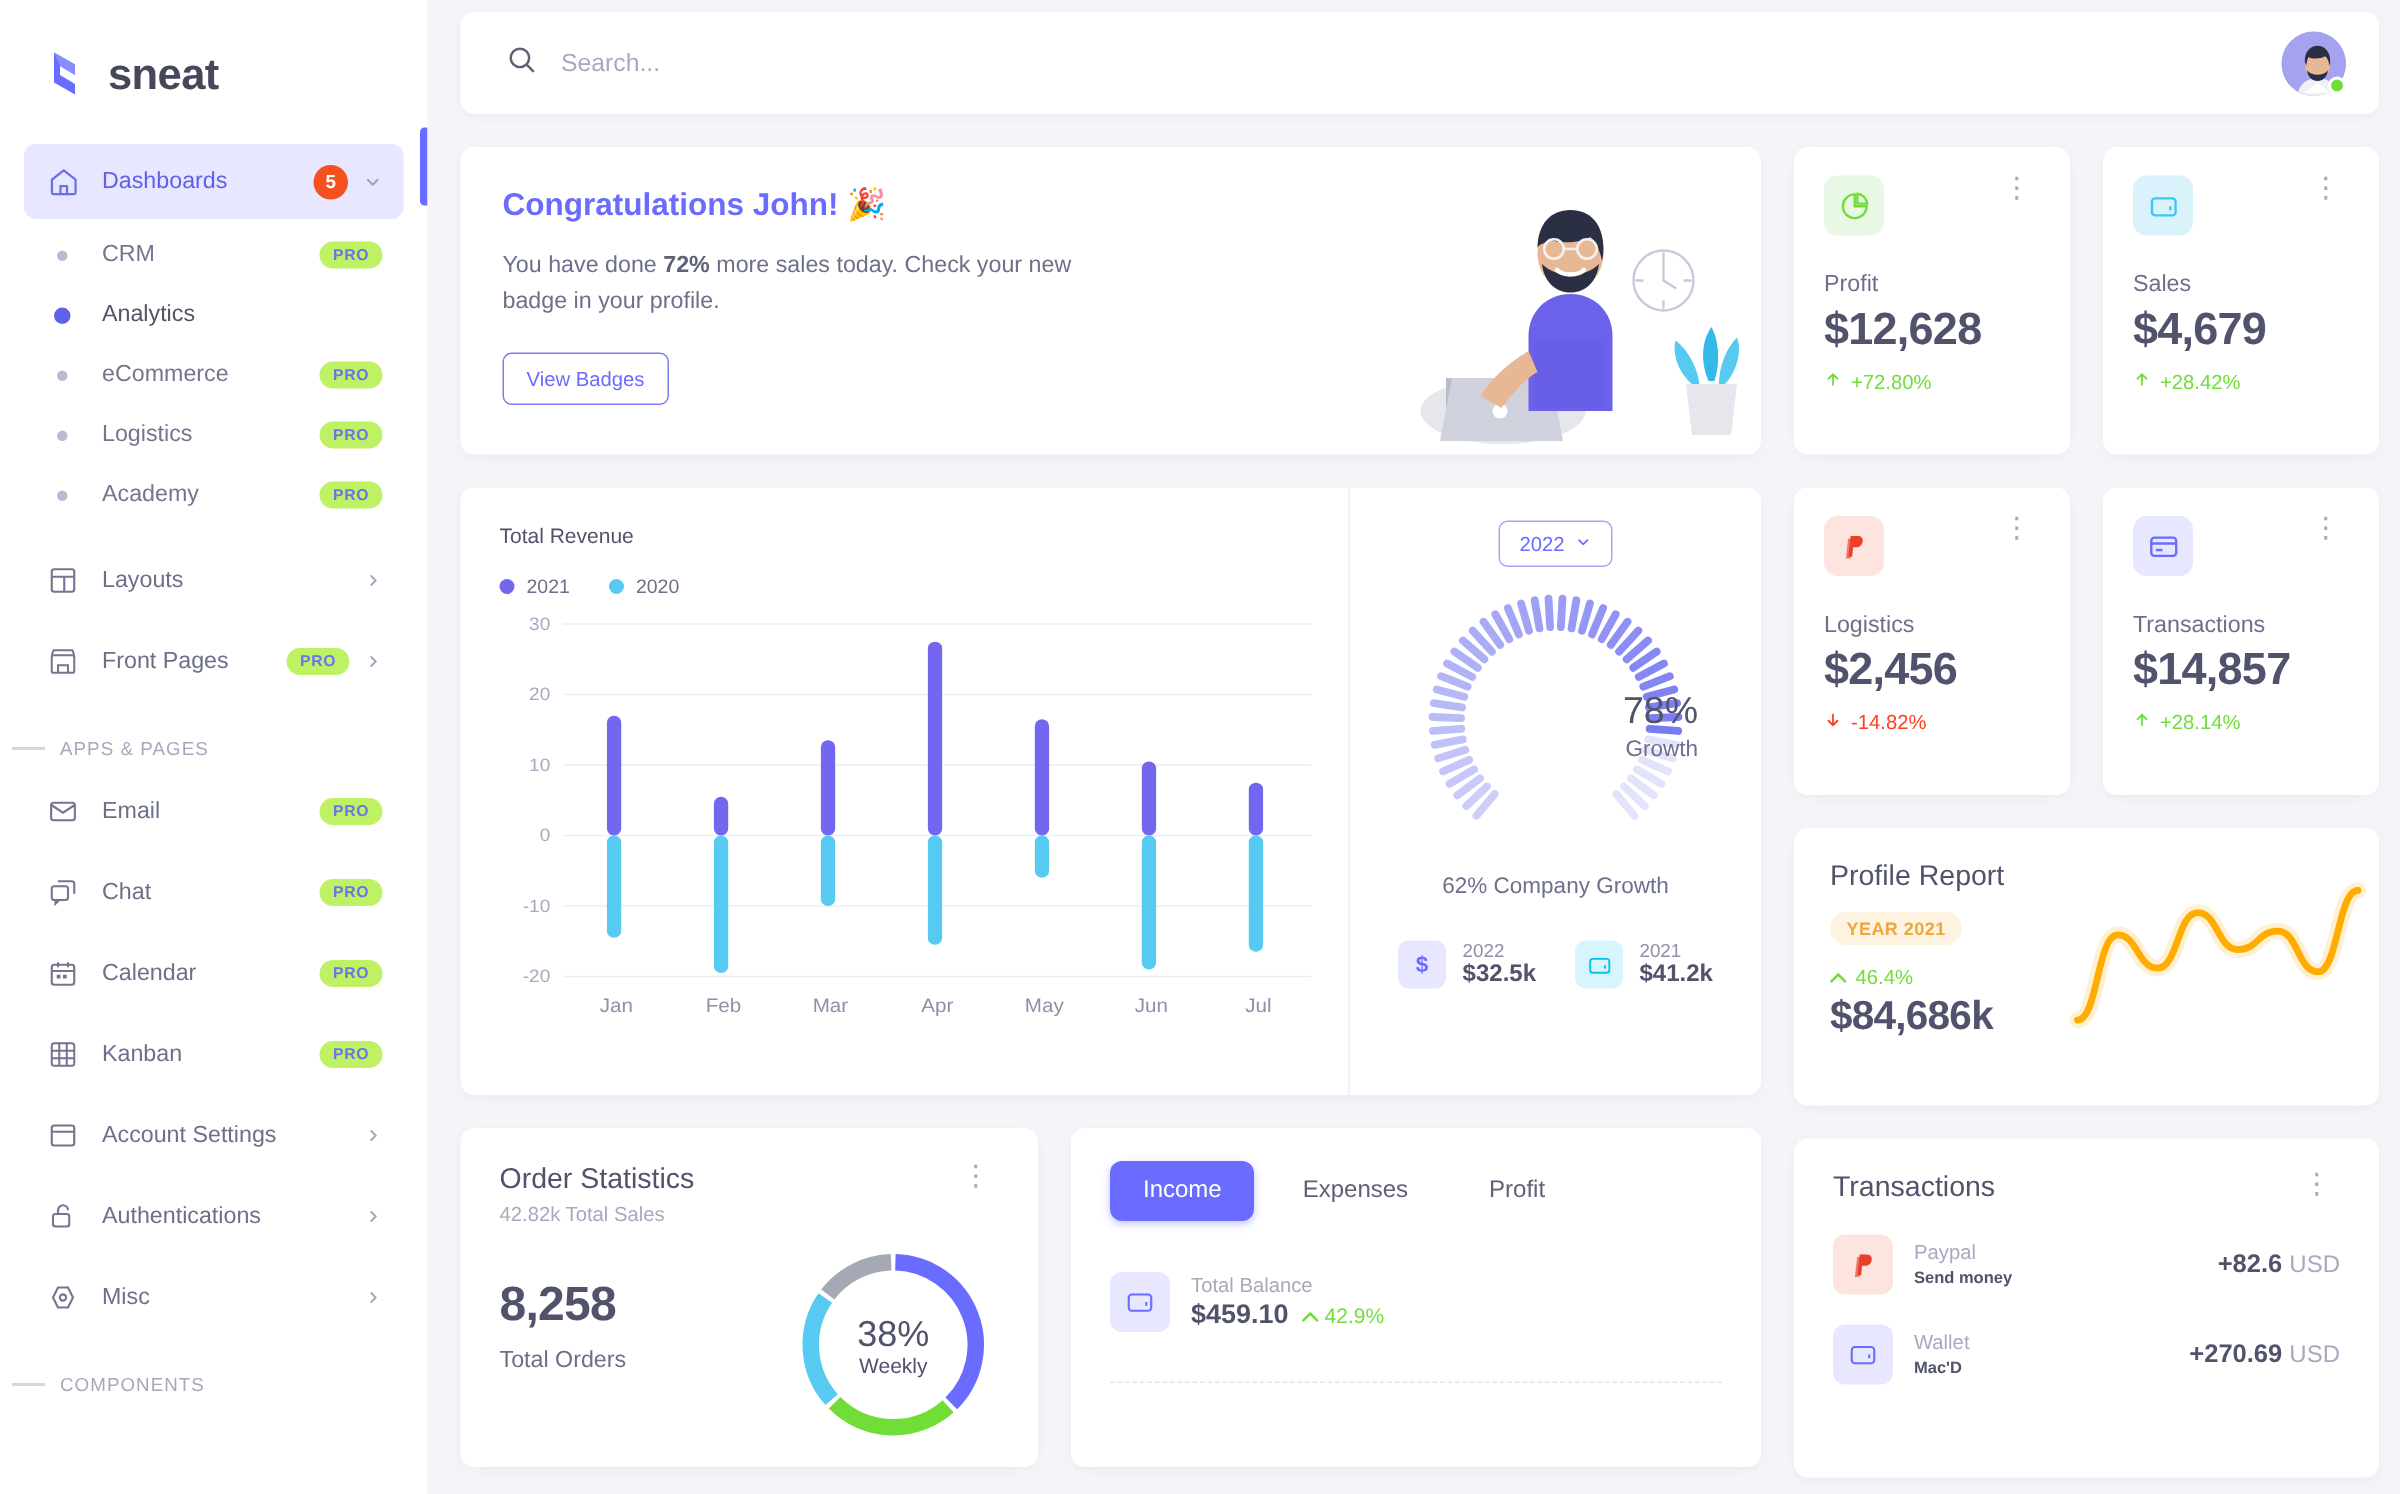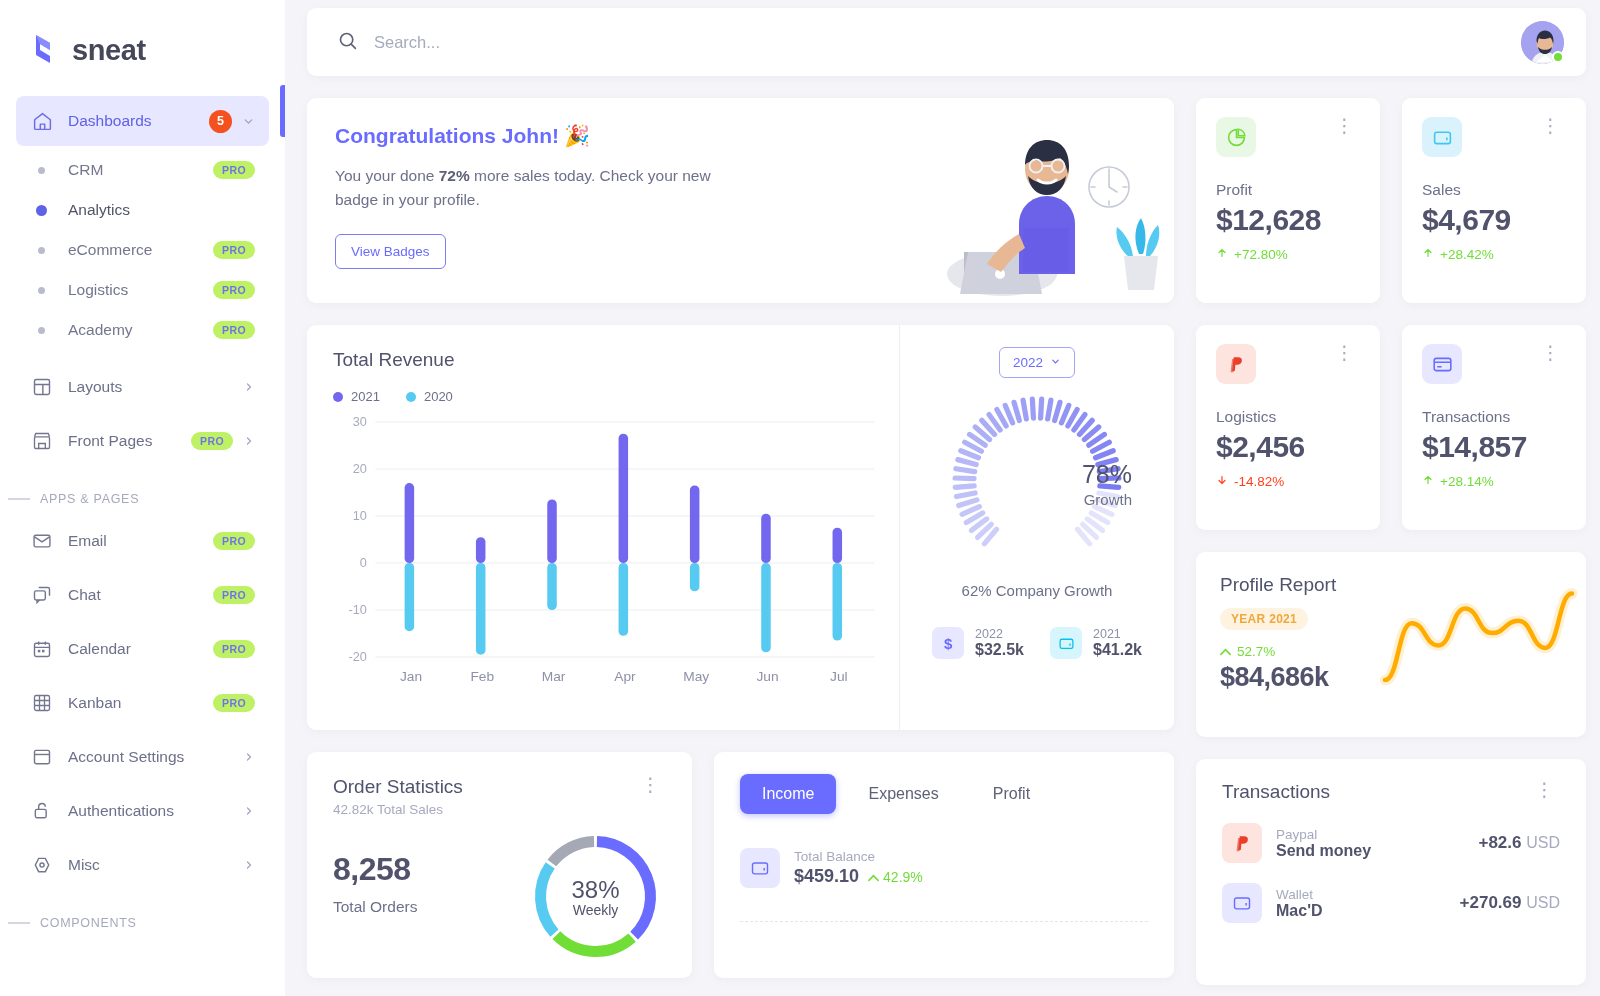--- a/index.html
+++ b/index.html
@@ -114,21 +114,21 @@
   .dots { color:#a7aabe; font-size:19px; line-height:0.5; letter-spacing:0; cursor:pointer; padding:4px 6px;}
   .dots span{display:block;}
   .stat-name { color:#6d708a; font-size:15.5px; margin-top:24px; }
   .stat-value { color:#50536b; font-size:30px; font-weight:600; margin-top:4px; letter-spacing:-0.5px;}
   .stat-delta { font-size:13.5px; margin-top:10px; display:flex; align-items:center; gap:6px; font-weight:500;}
   .up { color:#71dd37; } .down { color:#ff3e1d; }
 
   
   .revenue-card { display:flex; height:405px; margin-bottom:22px; }
   .rev-left { flex:1 1 auto; padding:24px 16px 16px 26px; min-width:0;}
-  .rev-title { font-size:19px; color:#50536b; font-weight:500; margin-bottom:18px;}
+  .rev-title { font-size:14px; color:#50536b; font-weight:500; margin-bottom:18px;}
   .legend { display:flex; gap:26px; margin-bottom:12px; }
   .legend-item { display:flex; align-items:center; gap:8px; font-size:13px; color:#6d708a;}
   .legend-dot { width:10px; height:10px; border-radius:50%; }
   .chart-area { position:relative; height:275px; }
   .rev-right { flex:0 0 275px; border-left:1px solid #eceef3; padding:22px 14px 18px 14px; display:flex; flex-direction:column; align-items:center;}
   .year-select {
     border:1px solid #a3a5f2; color:#696cff; background:transparent; border-radius:6px;
     padding:7px 13px; font-size:13.5px; font-family:inherit; cursor:pointer;
     display:flex; align-items:center; gap:7px;
   }
@@ -174,21 +174,21 @@
   .bal-delta { color:#71dd37; font-size:14px; font-weight:500; display:flex; align-items:center; gap:4px;}
   .dashed { border-top:1.5px dashed #e3e4ed; margin-top:33px;}
 
   .trans-card { flex:0 0 390px; height:226px; padding:22px 26px; overflow:hidden;}
   .tc-head { display:flex; justify-content:space-between; align-items:flex-start;}
   .tc-title { font-size:19px; color:#50536b; font-weight:500;}
   .tr-row { display:flex; align-items:center; gap:14px; margin-top:20px;}
   .tr-icon { width:40px; height:40px; border-radius:8px; display:flex; align-items:center; justify-content:center; flex:0 0 40px;}
   .tr-info { flex:1 1 auto; min-width:0;}
   .tr-sub { font-size:13.5px; color:#a7aabe;}
-  .tr-name { font-size:16px; color:#50536b; font-weight:600; margin-top:1px;}
+  .tr-name { font-size:11px; color:#50536b; font-weight:600; margin-top:1px;}
   .tr-amt { font-size:17px; color:#50536b; font-weight:600; white-space:nowrap;}
   .tr-amt .cur { color:#a7aabe; font-weight:400; font-size:16px;}
 </style>
 </head>
 <body>
 
 <aside class="sidebar">
   <div class="brand">
     <span class="brand-logo">
       <svg width="32" height="34" viewBox="0 0 32 34">
@@ -399,21 +399,21 @@
   </div>
 
   <div class="grid">
 
     <div class="col-left">
 
       <section class="card congrats">
         <div class="congrats-text">
           <div class="congrats-title">Congratulations John! 🎉</div>
           <div class="congrats-body">
-            <span>You your done </span><b>72%</b><span> more sales today. Check your new badge in your profile.</span>
+            <span>You have done </span><b>72%</b><span> more sales today. Check your new badge in your profile.</span>
           </div>
           <button class="btn-outline">View Badges</button>
         </div>
         <div class="congrats-illus">
           <svg width="250" height="180" viewBox="0 0 250 180">
             <g>
               <circle cx="185" cy="63" r="20" fill="#fff" stroke="#c7cbd8" stroke-width="1.6"></circle>
               <path d="M185 50v13l8 5" stroke="#c7cbd8" stroke-width="1.6" fill="none" stroke-linecap="round"></path>
               <path d="M185 45v4M185 77v4M167 63h4M199 63h4" stroke="#c7cbd8" stroke-width="1.6" stroke-linecap="round"></path>
             </g>
@@ -744,21 +744,21 @@
 
       <section class="card profile-card">
         <div class="pr-title">Profile Report</div>
         <div class="pr-badge">YEAR 2021</div>
         <div class="pr-delta">
           <span>
             <svg width="11" height="8" viewBox="0 0 12 8" fill="none" stroke="#71dd37" stroke-width="1.8" stroke-linecap="round">
                 <path d="M1 6.5L6 1.5l5 5"></path>
               </svg>
           </span>
-          <span>52.7%</span>
+          <span>46.4%</span>
         </div>
         <div class="pr-value">$84,686k</div>
         <div class="pr-spark">
           <svg id="spark" width="215" height="120" viewBox="0 0 215 120">
               <path d="M 14 106 C 27.357142857142858 106, 27.357142857142858 49.22285714285714, 40.714285714285715 49.22285714285714 C 54.07142857142857 49.22285714285714, 54.07142857142857 71.44, 67.42857142857143 71.44 C 80.78571428571428 71.44, 80.78571428571428 34.41142857142856, 94.14285714285714 34.41142857142856 C 107.5 34.41142857142856, 107.5 59.097142857142856, 120.85714285714286 59.097142857142856 C 134.21428571428572 59.097142857142856, 134.21428571428572 46.75428571428571, 147.57142857142858 46.75428571428571 C 160.92857142857144 46.75428571428571, 160.92857142857144 73.90857142857143, 174.28571428571428 73.90857142857143 C 187.64285714285714 73.90857142857143, 187.64285714285714 19.599999999999994, 201 19.599999999999994" stroke="#ffab00" stroke-width="11" fill="none" stroke-linecap="round" opacity="0.18"></path>
               <path d="M 14 106 C 27.357142857142858 106, 27.357142857142858 49.22285714285714, 40.714285714285715 49.22285714285714 C 54.07142857142857 49.22285714285714, 54.07142857142857 71.44, 67.42857142857143 71.44 C 80.78571428571428 71.44, 80.78571428571428 34.41142857142856, 94.14285714285714 34.41142857142856 C 107.5 34.41142857142856, 107.5 59.097142857142856, 120.85714285714286 59.097142857142856 C 134.21428571428572 59.097142857142856, 134.21428571428572 46.75428571428571, 147.57142857142858 46.75428571428571 C 160.92857142857144 46.75428571428571, 160.92857142857144 73.90857142857143, 174.28571428571428 73.90857142857143 C 187.64285714285714 73.90857142857143, 187.64285714285714 19.599999999999994, 201 19.599999999999994" stroke="#ffab00" stroke-width="4.5" fill="none" stroke-linecap="round" stroke-linejoin="round"></path>
             </svg>
         </div>
       </section>
 

